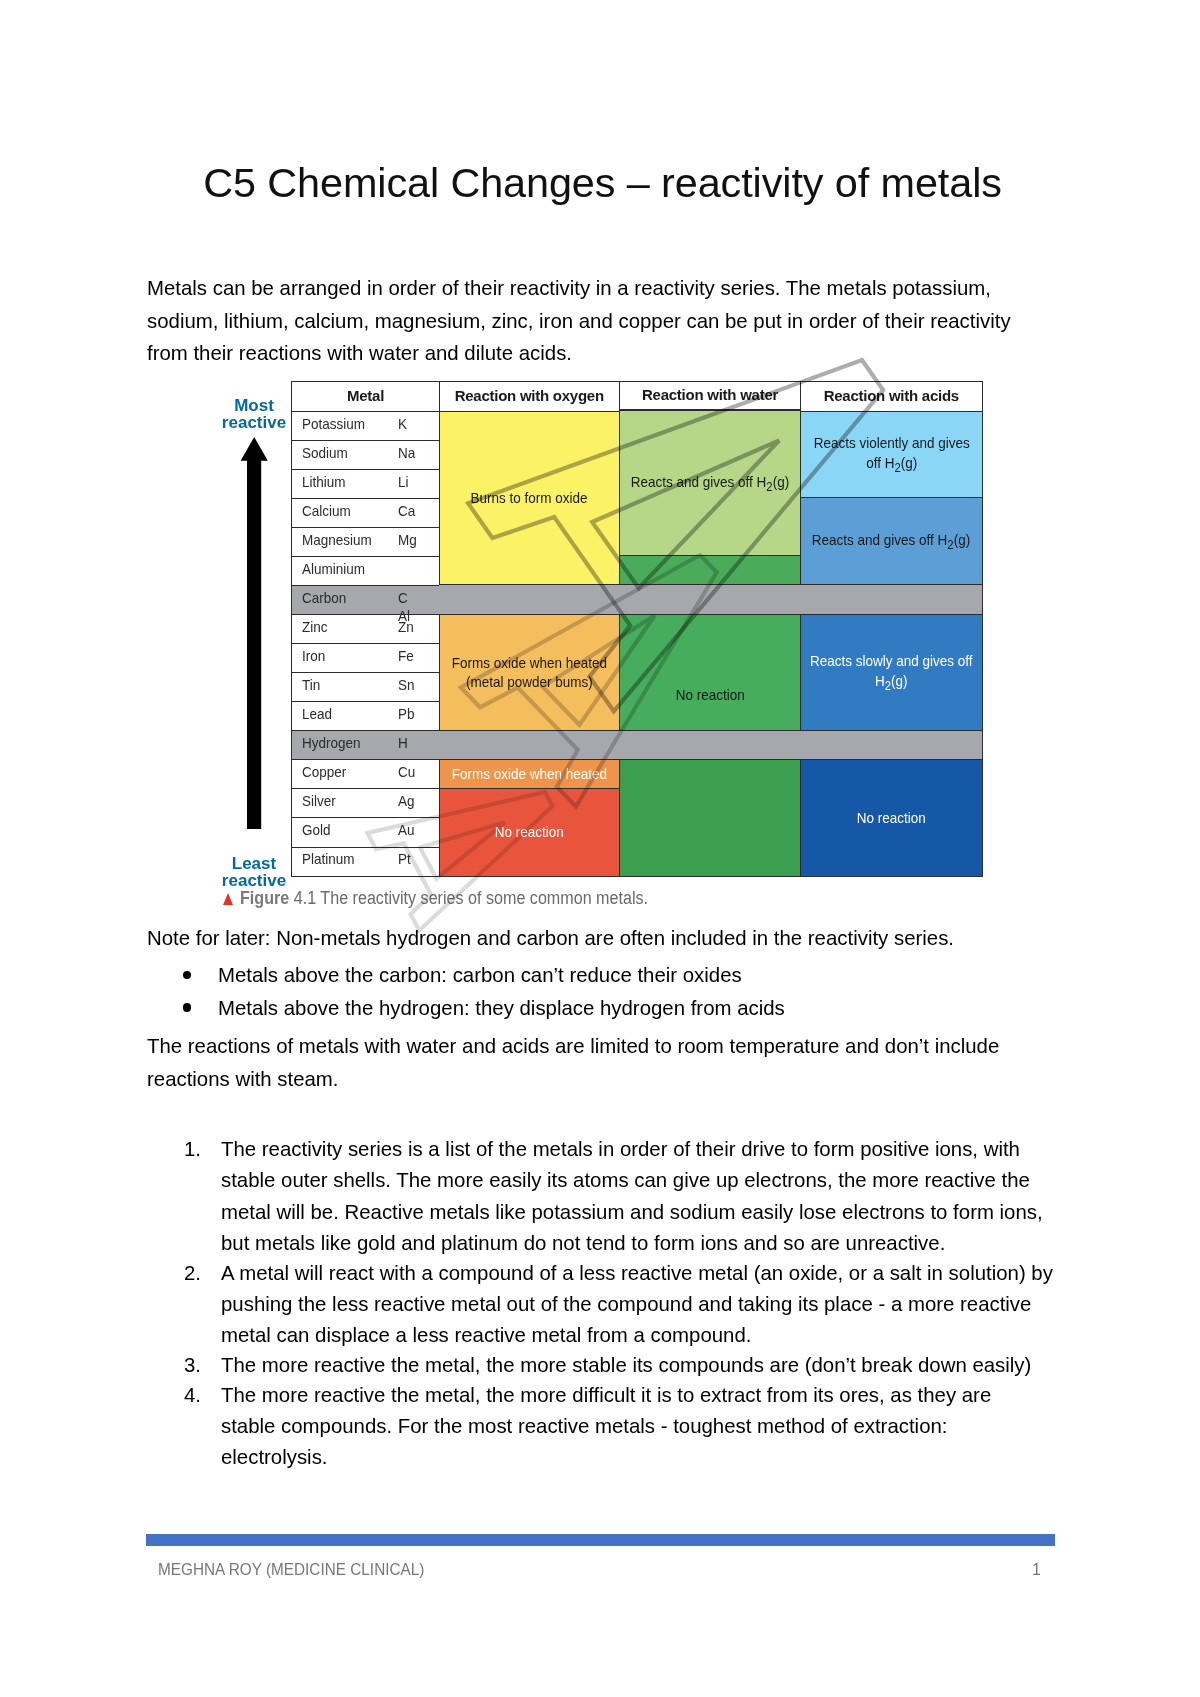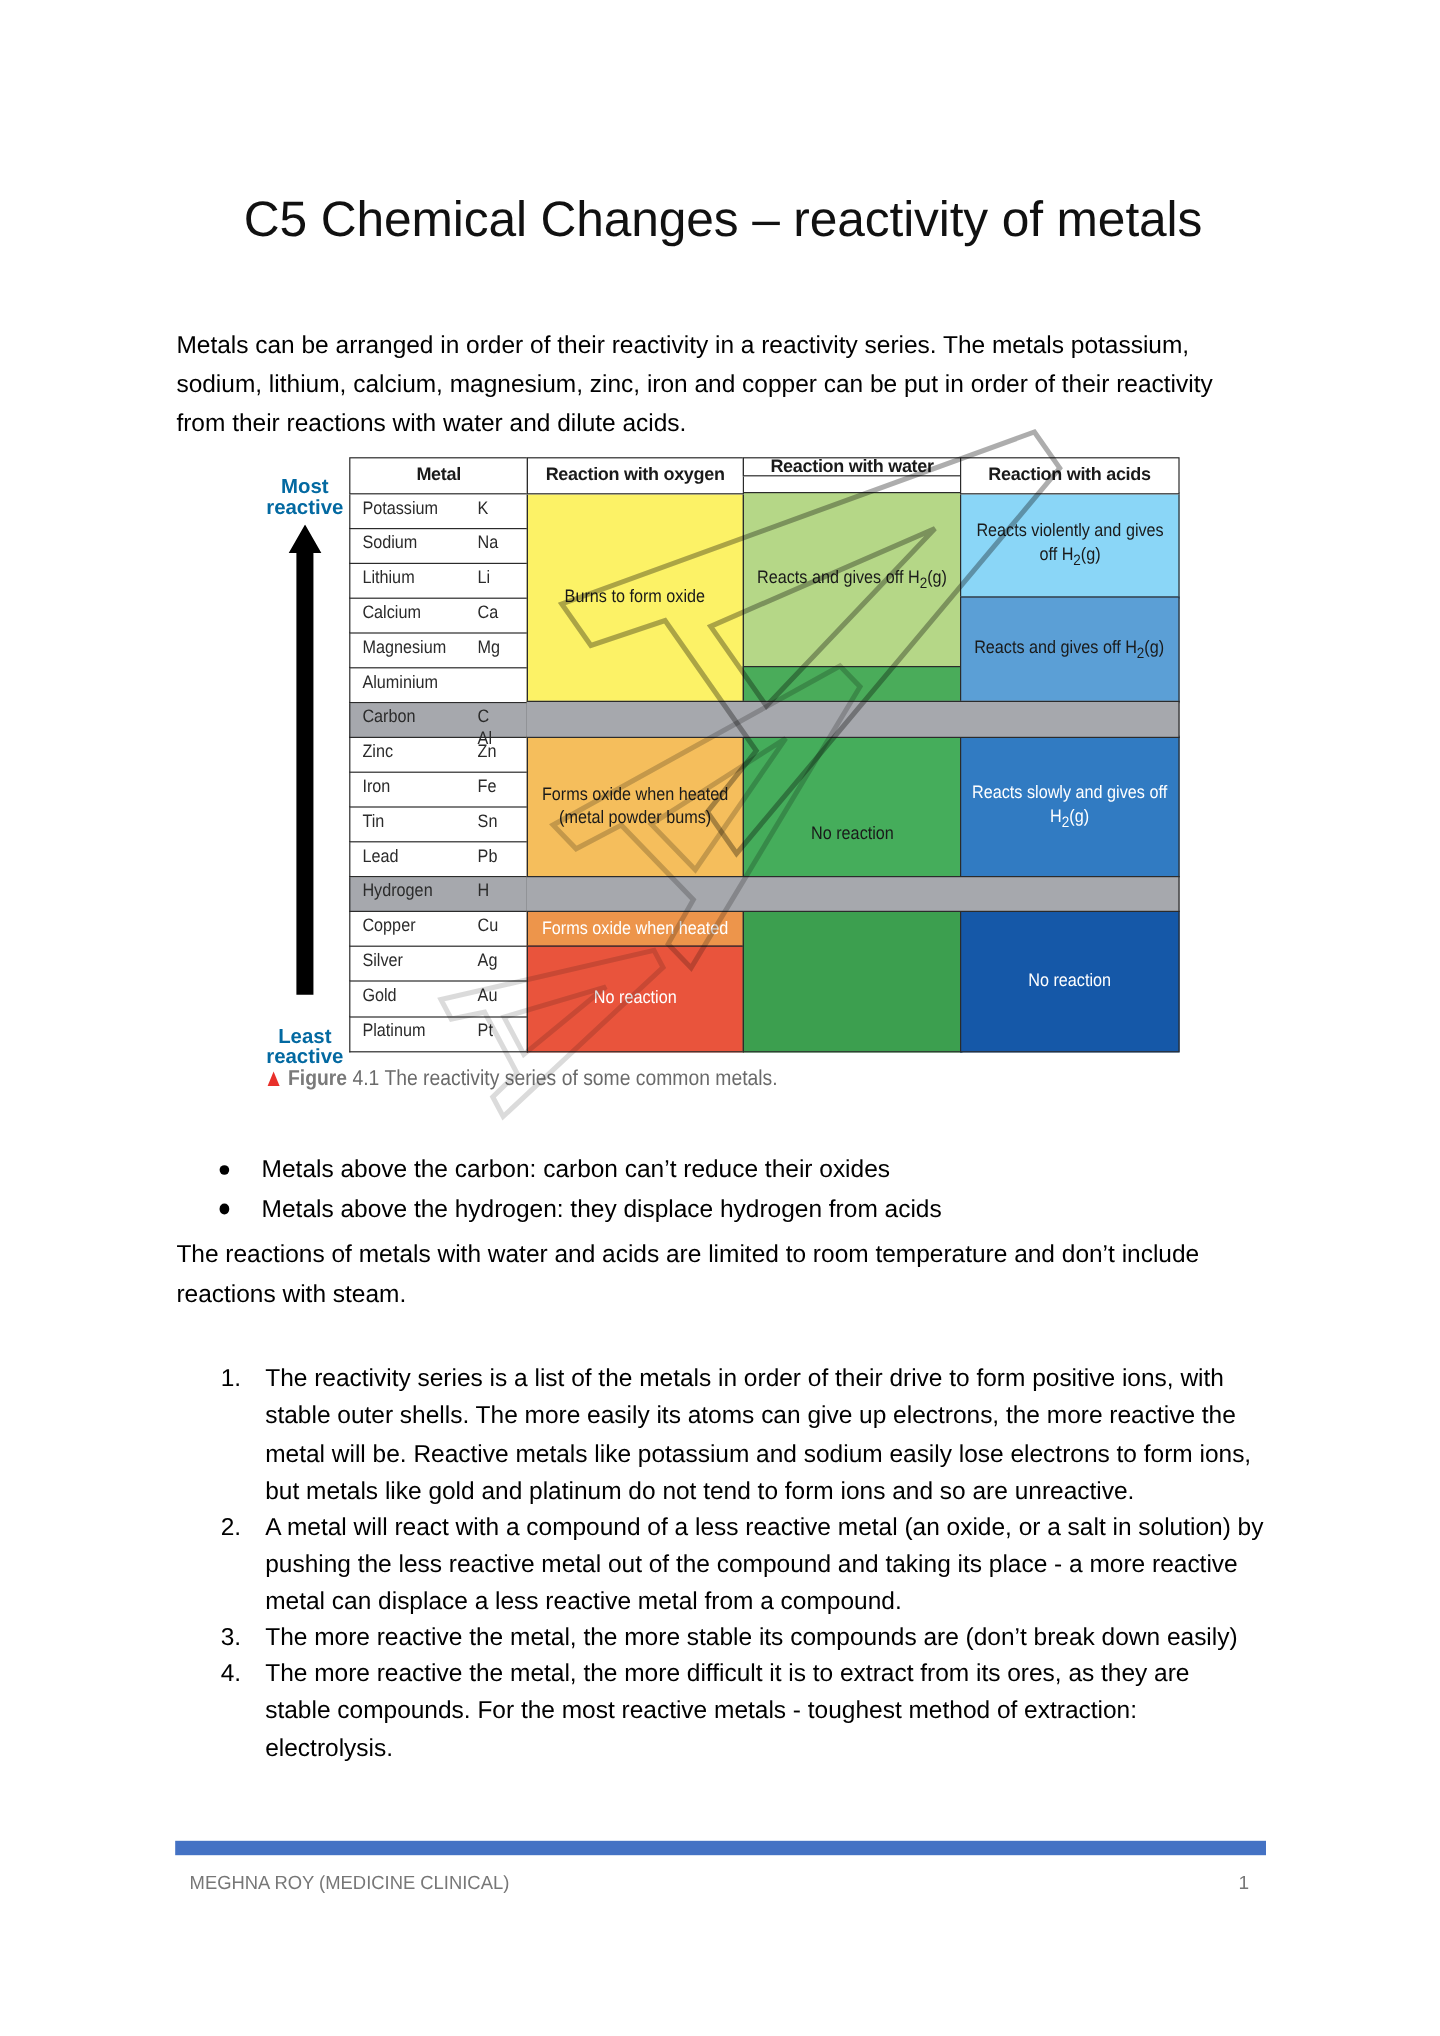--- a/index.html
+++ b/index.html
@@ -76,21 +76,21 @@
 <div class="page">
 
   <div class="doc-title">C5 Chemical Changes – reactivity of metals</div>
 
   <div class="para" style="top:272px;">Metals can be arranged in order of their reactivity in a reactivity series. The metals potassium,<br>sodium, lithium, calcium, magnesium, zinc, iron and copper can be put in order of their reactivity<br>from their reactions with water and dilute acids.</div>
 
   <div class="figure">
     <div id="fig-root">
         <div class="fig-cell fig-hdr" style="left:291px;top:381px;width:149.1px;height:30.6px;text-align:right;">Metal</div>
         <div class="fig-cell fig-hdr" style="left:438.5px;top:381px;width:181.6px;height:30.6px;">Reaction with oxygen</div>
-        <div class="fig-cell fig-hdr" style="left:618.5px;top:381px;width:183.1px;height:16px;">Reaction with water</div>
+        <div class="fig-cell fig-hdr" style="left:618.5px;top:381px;width:183.1px;height:29px;">Reaction with water</div>
         <div class="fig-cell fig-hdr" style="left:800px;top:381px;width:182.6px;height:30.6px;">Reaction with acids</div>
         <div class="fig-cell metal-row" style="left:291px;top:410px;width:149.1px;height:30.6625px;z-index:20;"></div>
         <div class="metal-name" style="left:302px;top:414.53125px;">Potassium</div>
         <div class="metal-sym" style="left:398px;top:414.53125px;">K</div>
         <div class="fig-cell metal-row" style="left:291px;top:439.0625px;width:149.1px;height:30.6625px;z-index:19;"></div>
         <div class="metal-name" style="left:302px;top:443.59375px;">Sodium</div>
         <div class="metal-sym" style="left:398px;top:443.59375px;">Na</div>
         <div class="fig-cell metal-row" style="left:291px;top:468.125px;width:149.1px;height:30.6625px;z-index:18;"></div>
         <div class="metal-name" style="left:302px;top:472.65625px;">Lithium</div>
         <div class="metal-sym" style="left:398px;top:472.65625px;">Li</div>
@@ -197,20 +197,21 @@
           <g transform="translate(700 555) rotate(46) scale(0.6)">
             <path d="M 0 0 L 40 0 L 158 440 L 112 440 L 92 372 L -52 372 L -72 440 L -118 440 Z M -24 341.2 L 64 341.2 L 20 124 Z" fill="none" stroke="#000" stroke-opacity="0.2" stroke-width="7.000000000000001"></path>
           </g>
           <g transform="translate(545 792) rotate(62) scale(0.4)">
             <path d="M 0 0 L 40 0 L 158 440 L 112 440 L 92 372 L -52 372 L -72 440 L -118 440 Z M -24 341.2 L 64 341.2 L 20 124 Z" fill="none" stroke="#000" stroke-opacity="0.14" stroke-width="10.5"></path>
           </g>
         </g>
     </svg>
   </div>
 
+  <div class="para" style="top:922px;">Note for later: Non-metals hydrogen and carbon are often included in the reactivity series.</div>
 
   <ul class="bullets" style="top:959px;">
     <li><span class="bl-dot"></span><span>Metals above the carbon: carbon can’t reduce their oxides</span></li>
     <li><span class="bl-dot"></span><span>Metals above the hydrogen: they displace hydrogen from acids</span></li>
   </ul>
 
   <div class="para" style="top:1030px;">The reactions of metals with water and acids are limited to room temperature and don’t include<br>reactions with steam.</div>
 
 
   <ol class="numlist" style="top:1134px;">

